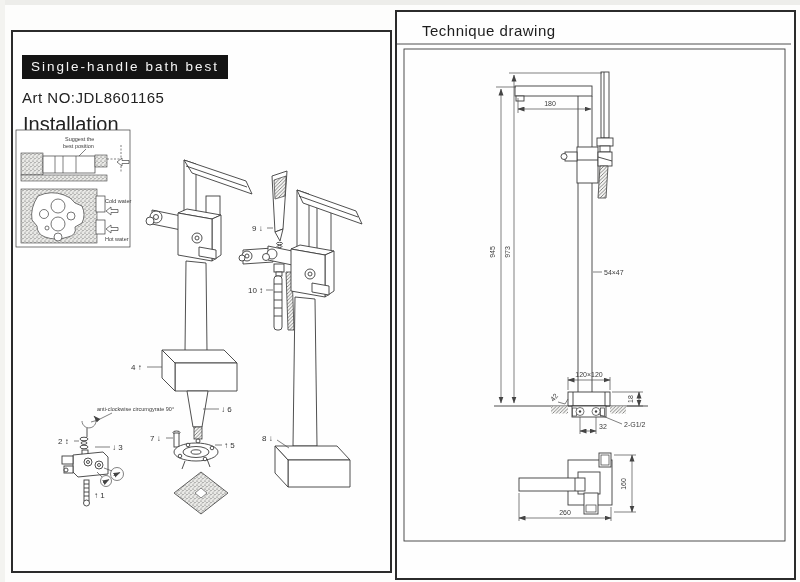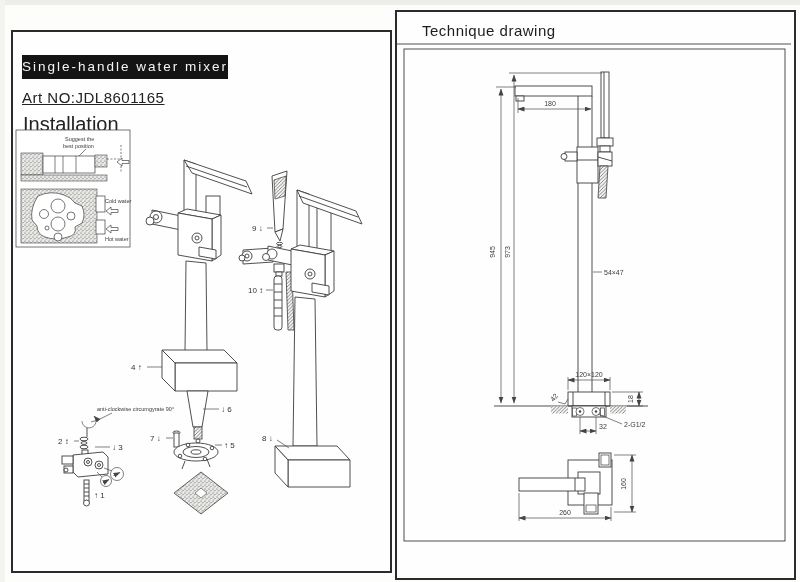--- a/index.html
+++ b/index.html
@@ -5,42 +5,42 @@
   html,body{margin:0;padding:0;background:#ffffff;}
   body{width:800px;height:582px;font-family:"Liberation Sans",sans-serif;position:relative;overflow:hidden;}
   .sheet{position:absolute;inset:0;background:#fdfdfc;}
   .scan-edge-top{position:absolute;left:0;top:0;width:800px;height:5px;background:#ededea;}
   .scan-edge-left{position:absolute;left:0;top:0;width:5px;height:582px;background:#f3f3f0;}
   .panel{position:absolute;border:2px solid #2b2b2b;background:#fefefe;}
   .panel-left{left:11px;top:30px;width:377px;height:539px;}
   .panel-right{left:395px;top:10px;width:397px;height:566px;border-width:2px;}
   .titlebar{position:absolute;left:9px;top:23px;width:206px;height:24px;background:#141414;color:#f5f5f5;
             font-size:13.5px;letter-spacing:2px;text-align:center;line-height:24px;white-space:nowrap;}
-  .artno{position:absolute;left:9px;top:57px;font-size:15px;color:#222;letter-spacing:.5px;text-decoration:underline;}
+  .artno{position:absolute;left:9px;top:57px;font-size:15px;color:#222;letter-spacing:.5px;}
   .install{position:absolute;left:10px;top:81px;font-size:20px;color:#222;}
   .tech-title{position:absolute;left:9px;top:10px;font-size:15px;color:#1d1d1d;letter-spacing:.5px;margin-left:16px;}
   svg.overlay{position:absolute;left:0;top:0;}
   svg text{font-family:"Liberation Sans",sans-serif;fill:#333;}
   .ln{stroke:#3c3c3c;stroke-width:.9;fill:none;}
   .fw{fill:#ffffff;stroke:#3c3c3c;stroke-width:.9;}
   .fwt{fill:#ffffff;stroke:#3c3c3c;stroke-width:.7;}
   .dim{stroke:#4a4a4a;stroke-width:.7;fill:none;}
   .cal{font-size:8px;}
   .dimt{font-size:7px;fill:#3a3a3a;}
   .tiny{font-size:5.5px;fill:#3a3a3a;}
 </style>
 </head>
 <body>
 
 <div class="sheet">
   <div class="scan-edge-top"></div>
   <div class="scan-edge-left"></div>
 
   <div class="panel panel-left">
-    <div class="titlebar">Single-handle water mixer</div>
+    <div class="titlebar">Single-handle bath best</div>
     <div class="artno">Art NO:JDL8601165</div>
     <div class="install">Installation</div>
   </div>
 
   <div class="panel panel-right">
     <div class="tech-title">Technique drawing</div>
   </div>
 
   <svg class="overlay" width="800" height="582" viewBox="0 0 800 582">
     <defs>

